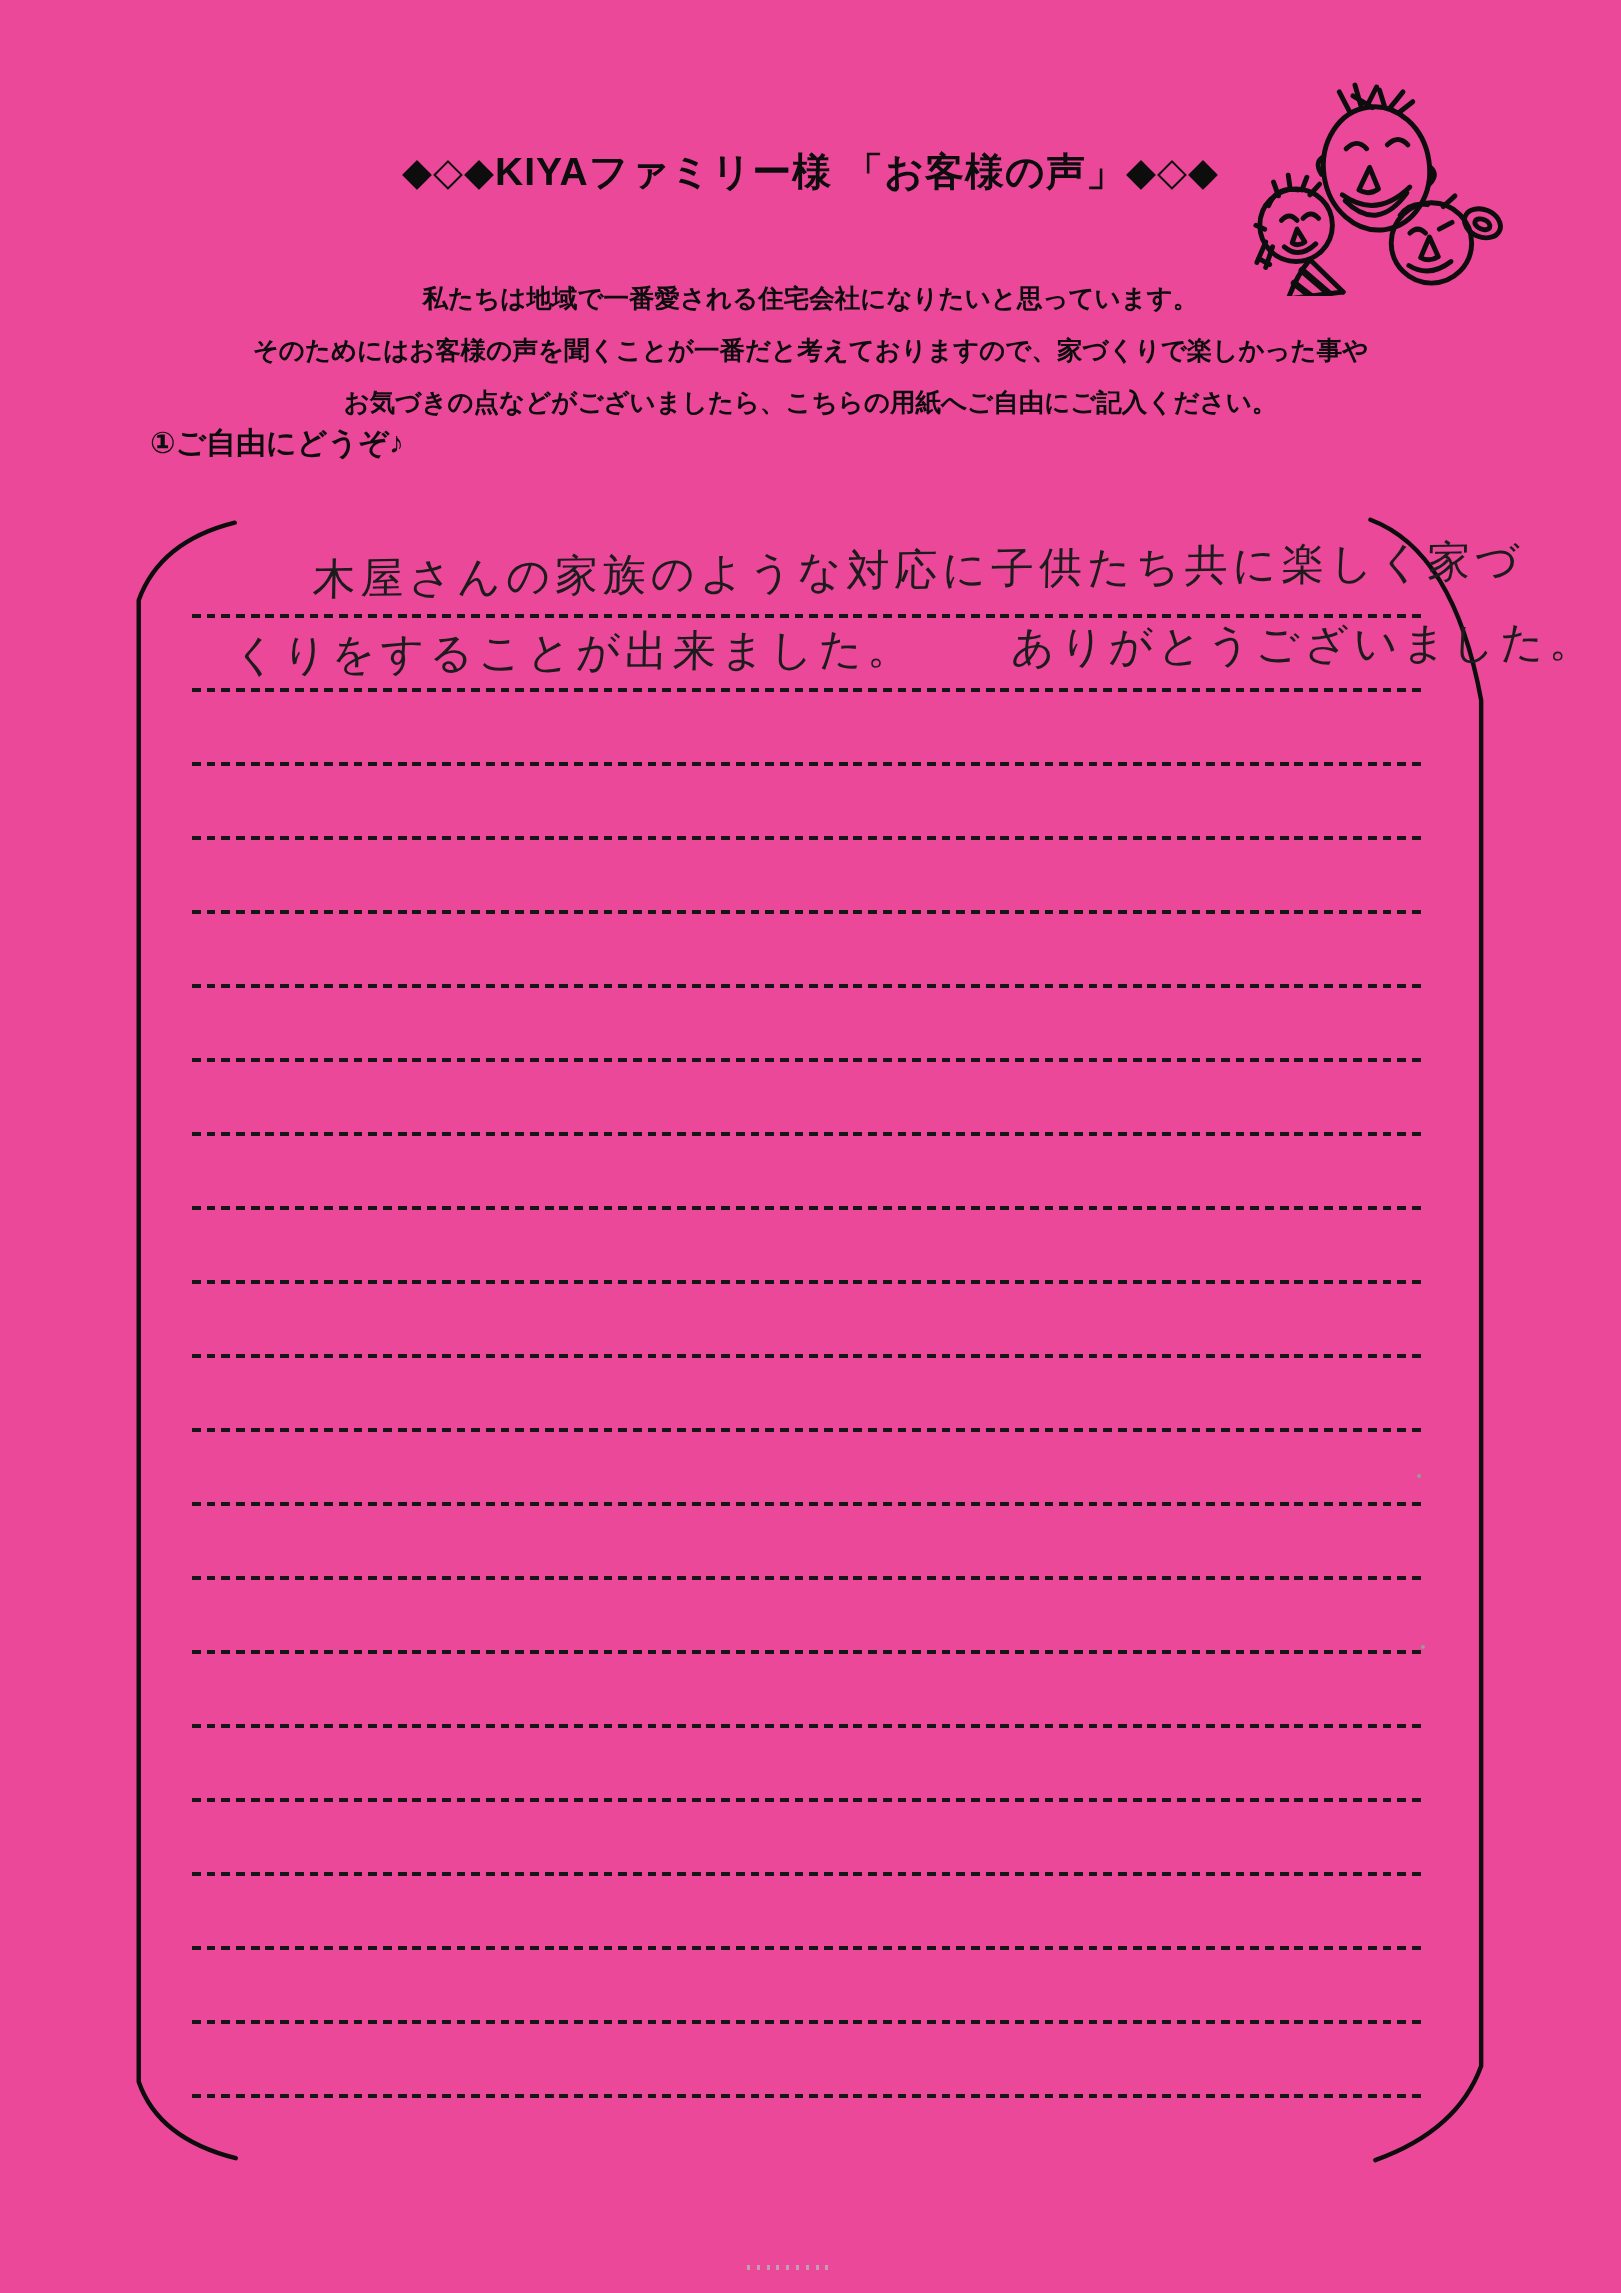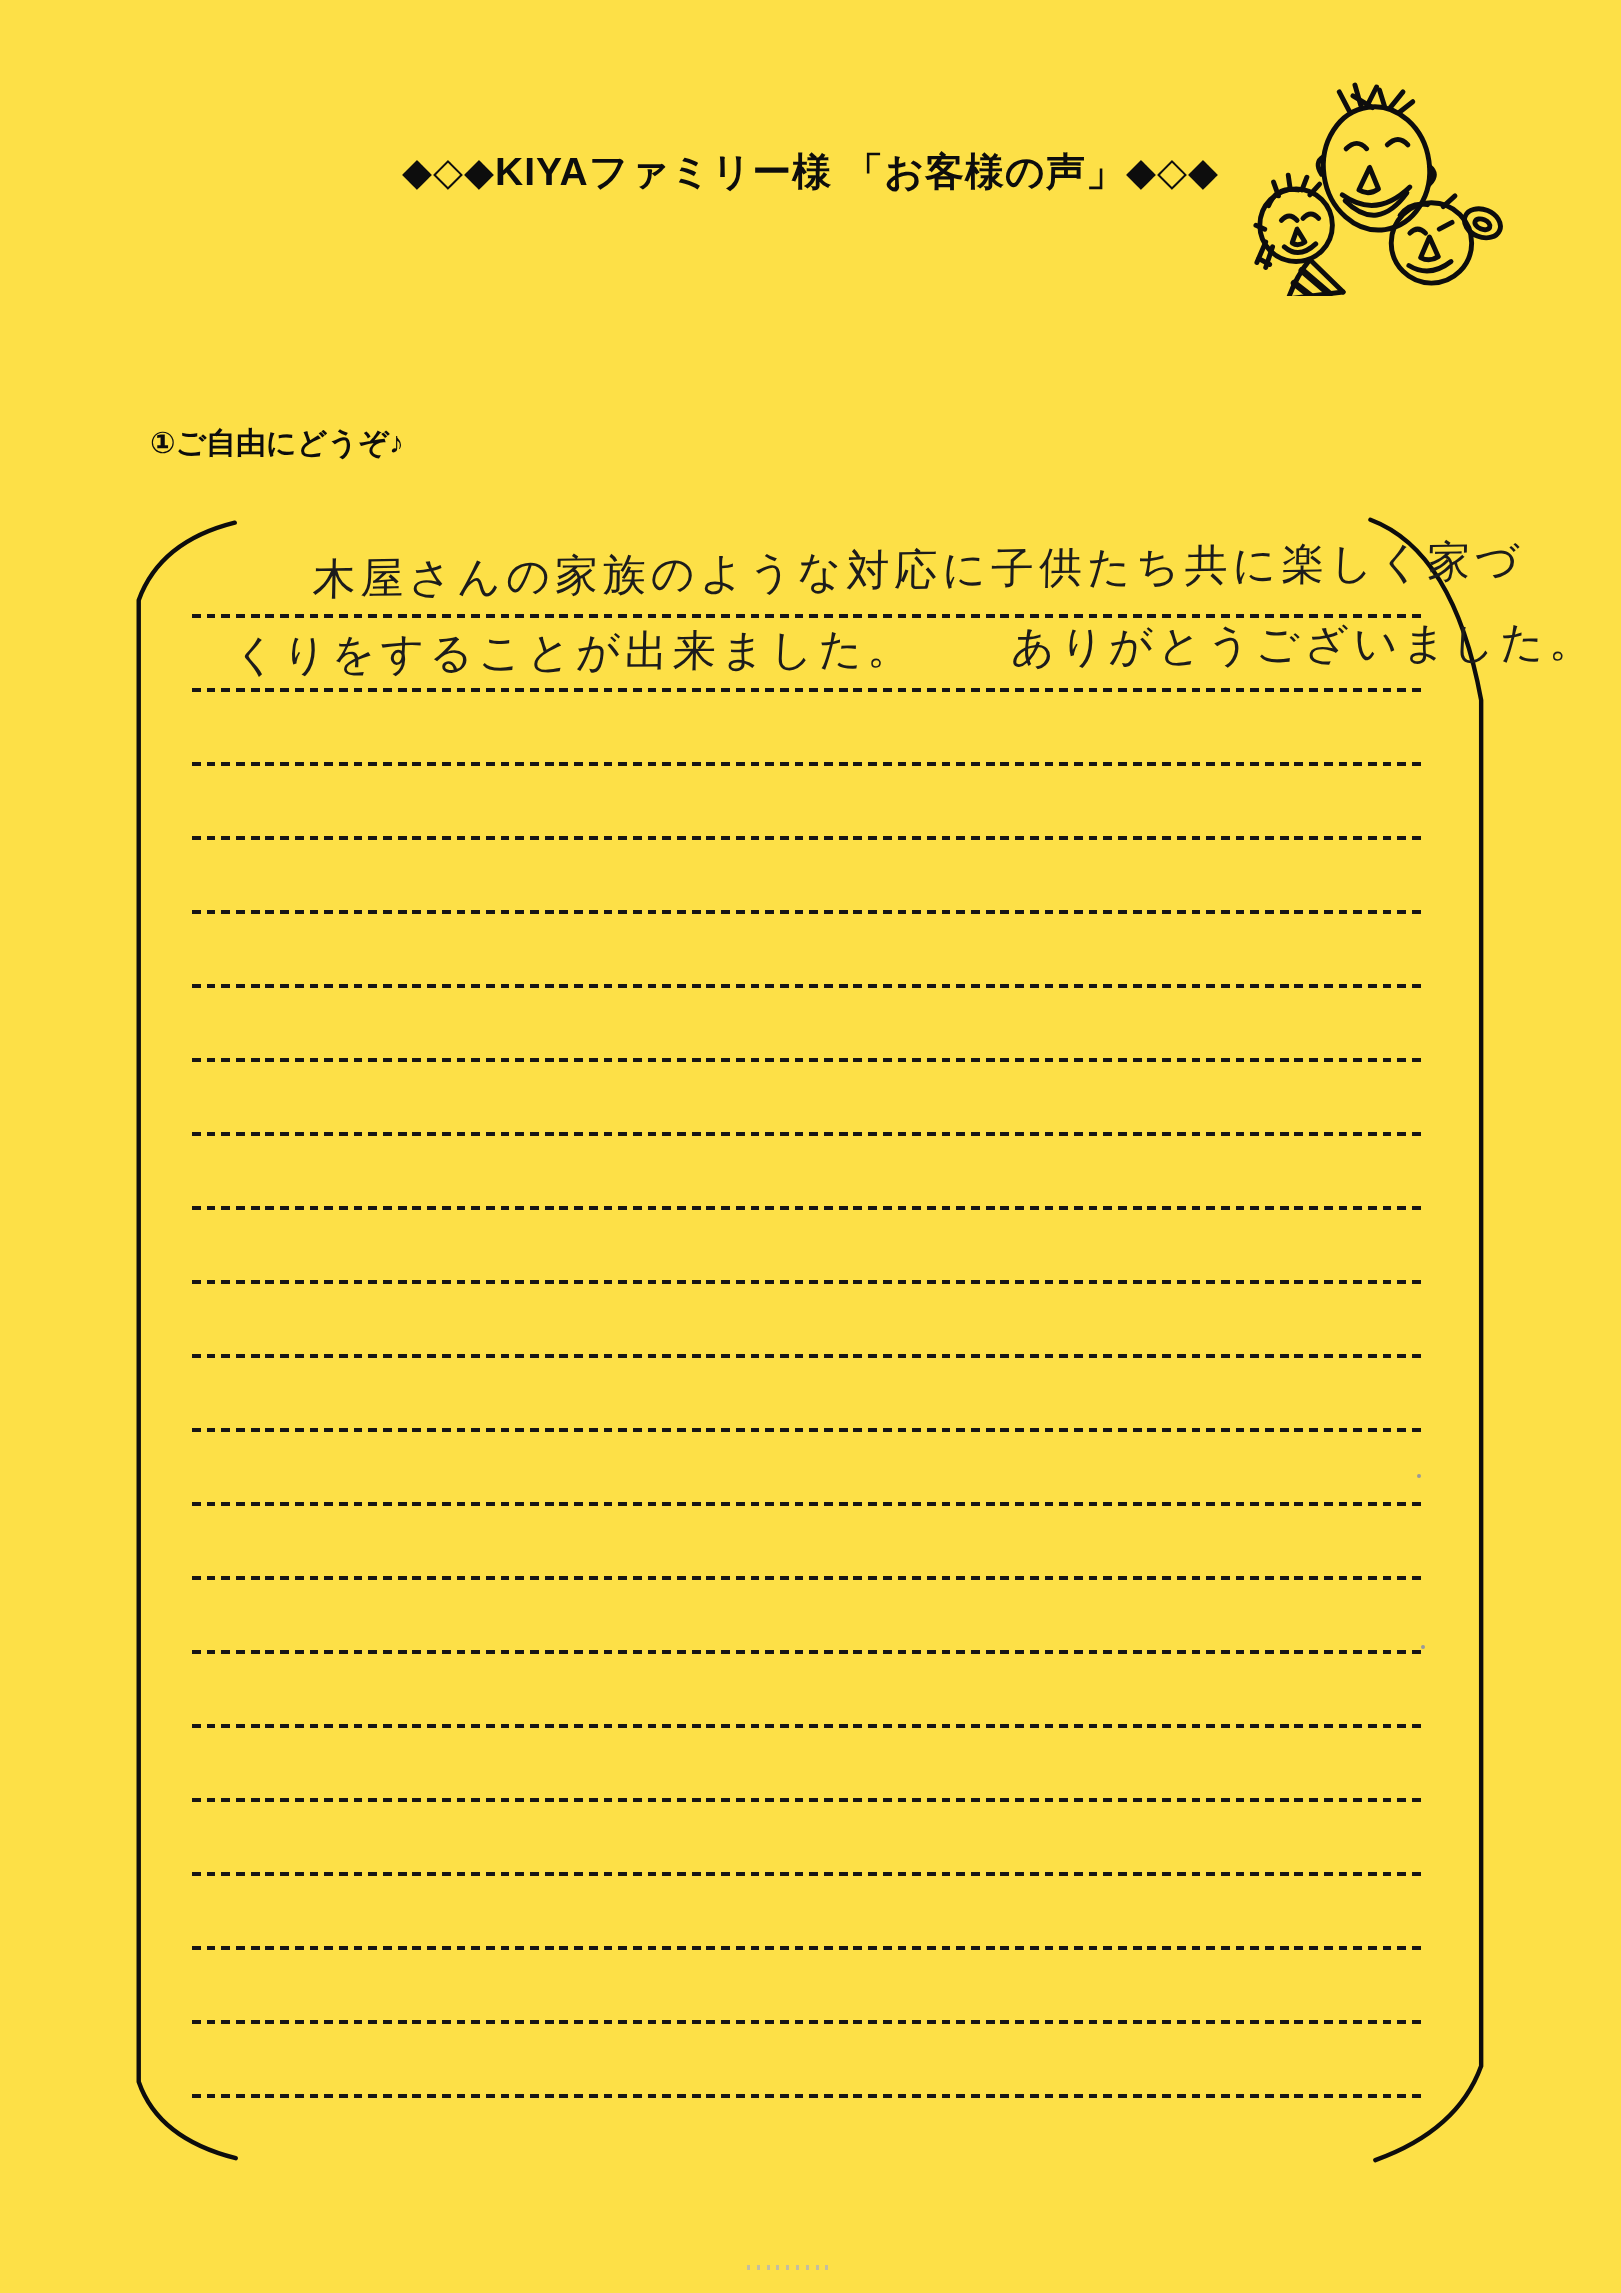--- a/index.html
+++ b/index.html
@@ -1,17 +1,17 @@
 <!DOCTYPE html>
 <html><head>
 <meta charset="utf-8">
 <style>
   html,body{margin:0;padding:0;background:#e8e8e8;}
   .page{
-    position:relative; width:1621px; height:2294px; background:#fde047;
+    position:relative; width:1621px; height:2294px; background:#ec4899;
     overflow:hidden; font-family:"Liberation Sans","DejaVu Sans",sans-serif;
     color:#111;
   }
   .title{
     position:absolute; top:145px; left:0; width:100%;
     text-align:center; font-size:39px; font-weight:bold; letter-spacing:1px;
     color:#0d0d0d;
   }
   .intro{
     position:absolute; top:272px; left:0; width:100%;
@@ -99,20 +99,25 @@
         <path d="M152 138 Q162 124 180 127"></path>
         <path d="M196 129 L208 118"></path>
         <path d="M162 156 Q170 148 178 156"></path>
         <path d="M192 152 L205 145"></path>
         <path d="M182 160 L173 181 Q182 186 191 180 Z"></path>
         <path d="M161 189 Q182 202 204 185"></path>
       </g>
     </g>
   </svg>
 
+  <div class="intro">
+    <div>私たちは地域で一番愛される住宅会社になりたいと思っています。</div>
+    <div>そのためにはお客様の声を聞くことが一番だと考えておりますので、家づくりで楽しかった事や</div>
+    <div>お気づきの点などがございましたら、こちらの用紙へご自由にご記入ください。</div>
+  </div>
 
   <div class="prompt">①ご自由にどうぞ♪</div>
 
   <svg class="frame" width="1364" height="1660" viewBox="0 0 1392 1694">
     <g fill="none" stroke="#0d0d0d" stroke-width="4.5" stroke-linecap="round">
       <path d="M 112 15 Q 36 34 14 94 L 14 1606 Q 34 1664 113 1684"></path>
       <path d="M 1271 12 Q 1356 44 1384 196 L 1384 1590 Q 1360 1656 1276 1686"></path>
     </g>
   </svg>
 

